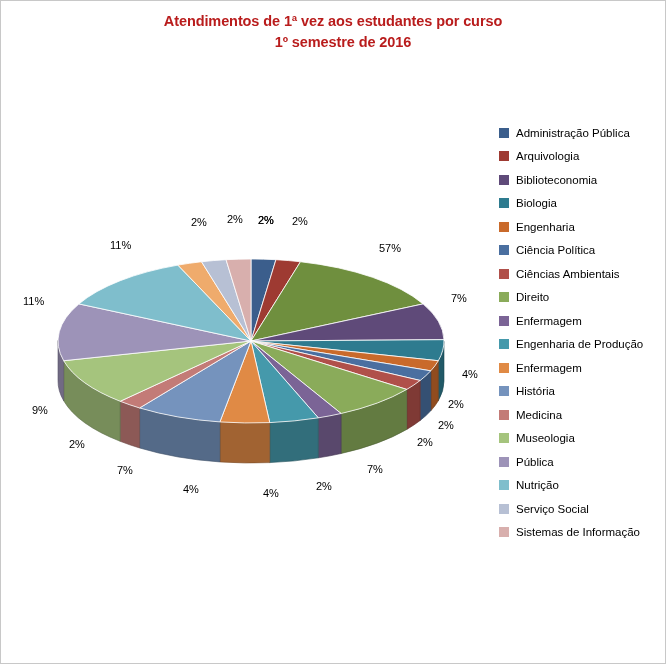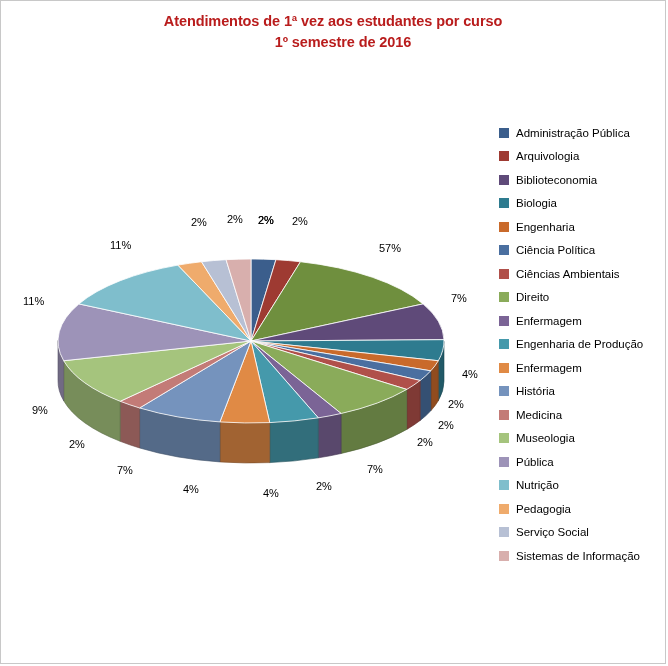--- a/index.html
+++ b/index.html
@@ -216,24 +216,20 @@
       </div>
       <div class="legend-item">
         <span class="legend-swatch" style="background: rgb(157, 147, 184);"></span>
         <span class="legend-label">Pública</span>
       </div>
       <div class="legend-item">
         <span class="legend-swatch" style="background: rgb(127, 190, 204);"></span>
         <span class="legend-label">Nutrição</span>
       </div>
       <div class="legend-item">
-        <span class="legend-swatch" style="background: rgb(239, 171, 108);"></span>
-        <span class="legend-label">Pedagogia</span>
-      </div>
-      <div class="legend-item">
         <span class="legend-swatch" style="background: rgb(183, 192, 212);"></span>
         <span class="legend-label">Serviço Social</span>
       </div>
       <div class="legend-item">
         <span class="legend-swatch" style="background: rgb(216, 175, 173);"></span>
         <span class="legend-label">Sistemas de Informação</span>
       </div>
     </div>
 
 </div>

